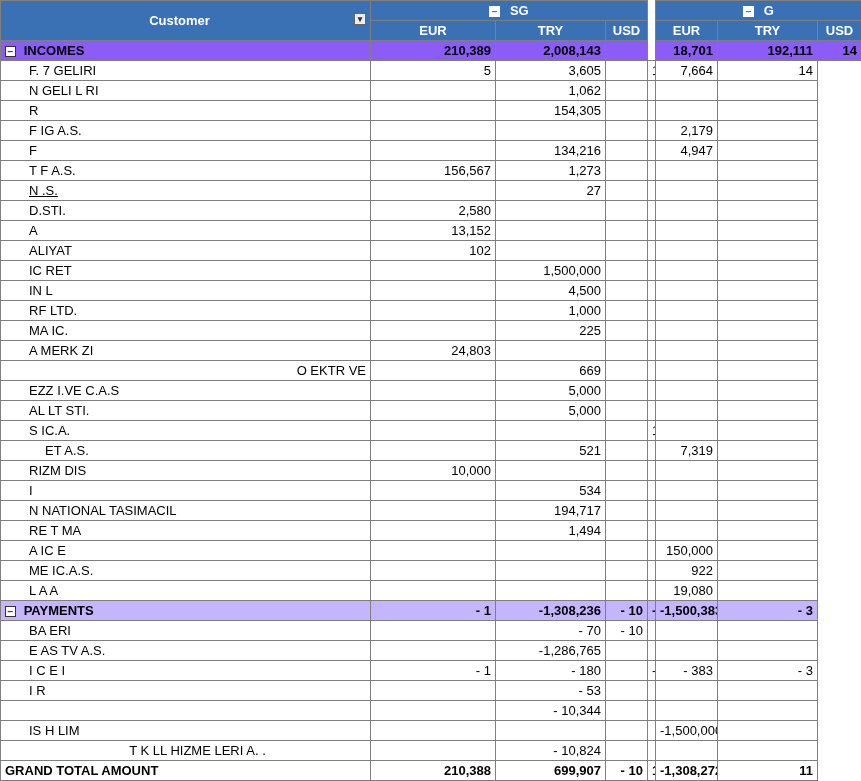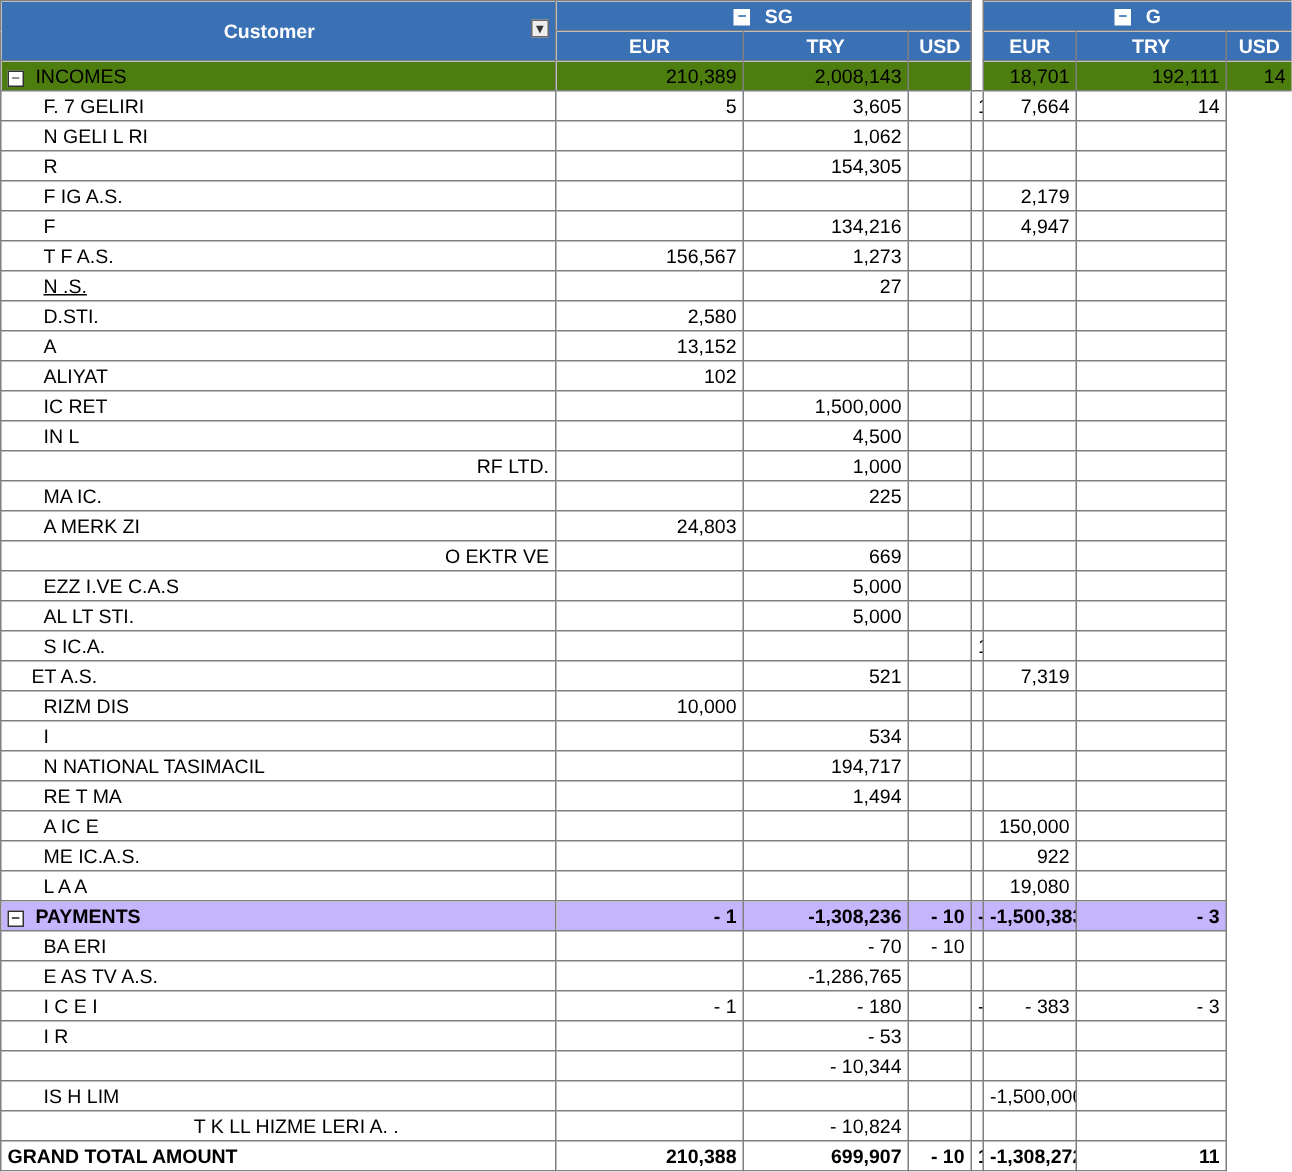--- a/index.html
+++ b/index.html
@@ -46,22 +46,22 @@
     float:right;
     width:12px;height:12px;
     border:1px solid #666;
     background:#eee;
     font-size:9px;
     line-height:10px;
     text-align:center;
     color:#333;
   }
   .row-incomes td {
-    background:#4d7c0f;
-    font-weight:normal;
+    background:#8b5cf6;
+    font-weight:bold;
   }
   .row-payments td {
     background:#c4b5fd;
     color:#000;
     font-weight:bold;
   }
   .row-grand td {
     font-weight:bold;
   }
   .right { text-align:right; }
@@ -251,21 +251,21 @@
       <tr>
         <td class="left" style="padding-left: 28px;">IN                 L</td>
         <td class="right"></td>
         <td class="right">4,500</td>
         <td class="right usd-dash-left"></td>
         <td class="right"></td>
         <td class="right"></td>
         <td class="right usd-dash-left"></td>
       </tr>
       <tr>
-        <td class="left" style="padding-left: 28px; text-align: right;">                  RF  LTD.</td>
+        <td class="left" style="padding-left: 28px;">                  RF  LTD.</td>
         <td class="right"></td>
         <td class="right">1,000</td>
         <td class="right usd-dash-left"></td>
         <td class="right"></td>
         <td class="right"></td>
         <td class="right usd-dash-left"></td>
       </tr>
       <tr>
         <td class="left" style="padding-left: 28px;">                  MA IC.</td>
         <td class="right"></td>
@@ -314,21 +314,21 @@
       <tr>
         <td class="left" style="padding-left: 28px; margin-top: 12px;">S                 IC.A.     </td>
         <td class="right"></td>
         <td class="right"></td>
         <td class="right usd-dash-left"></td>
         <td class="right">18,700</td>
         <td class="right"></td>
         <td class="right usd-dash-left"></td>
       </tr>
       <tr>
-        <td class="left" style="padding-left: 20px;">                  ET A.S.</td>
+        <td class="left" style="padding-left: 44px;">                  ET A.S.</td>
         <td class="right"></td>
         <td class="right">521</td>
         <td class="right usd-dash-left"></td>
         <td class="right"></td>
         <td class="right">7,319</td>
         <td class="right usd-dash-left"></td>
       </tr>
       <tr>
         <td class="left" style="padding-left: 28px;">                  RIZM DIS</td>
         <td class="right">10,000</td>

